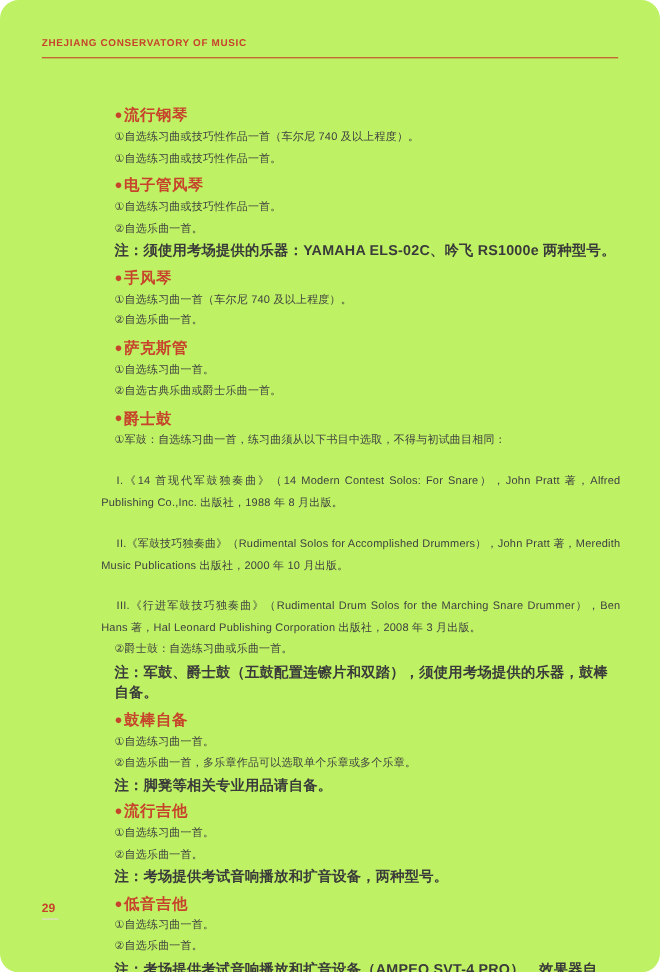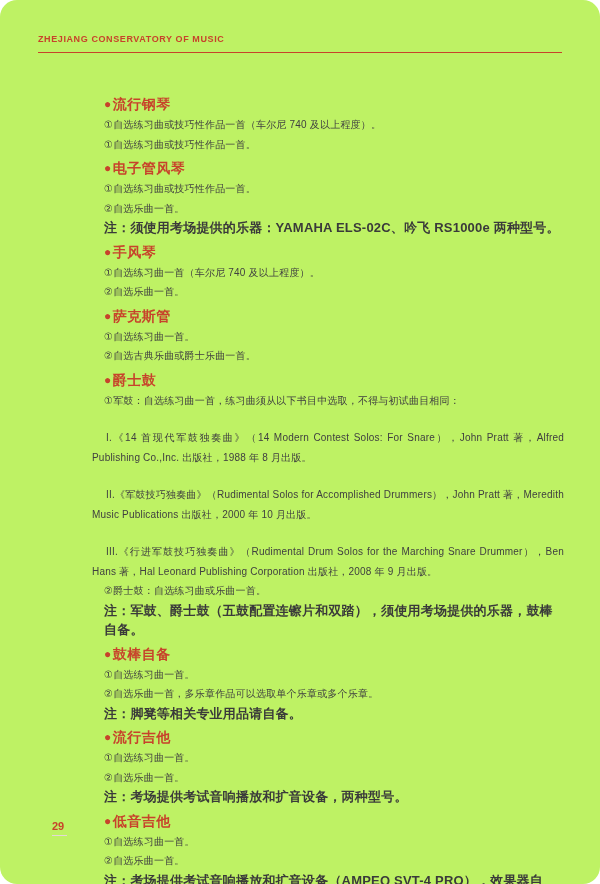--- a/index.html
+++ b/index.html
@@ -66,21 +66,21 @@
   }
   .ln.book {
     text-align: justify;
     text-indent: 14px;
     margin-top: 18px;
   }
 
   
   .page-number {
     position: absolute;
-    left: 52px; top: 820px;
+    left: 38px; top: 820px;
     font-size: 11px;
     font-weight: bold;
     color: #C7432B;
   }
   .page-number::after {
     content: "";
     display: block;
     width: 15px; height: 0;
     border-top: 1px solid #e3d9d6;
     margin-top: 3px;
@@ -115,21 +115,21 @@
       <div class="section">
         <div class="sec-title"><span class="bullet">●</span><span>萨克斯管</span></div>
         <div class="ln item">①自选练习曲一首。</div>
         <div class="ln item">②自选古典乐曲或爵士乐曲一首。</div>
       </div>
       <div class="section">
         <div class="sec-title"><span class="bullet">●</span><span>爵士鼓</span></div>
         <div class="ln item">①军鼓：自选练习曲一首，练习曲须从以下书目中选取，不得与初试曲目相同：</div>
         <div class="ln book">I.《14 首现代军鼓独奏曲》（14 Modern Contest Solos: For Snare），John Pratt 著，Alfred Publishing Co.,Inc. 出版社，1988 年 8 月出版。</div>
         <div class="ln book">II.《军鼓技巧独奏曲》（Rudimental Solos for Accomplished Drummers），John Pratt 著，Meredith Music Publications 出版社，2000 年 10 月出版。</div>
-        <div class="ln book">III.《行进军鼓技巧独奏曲》（Rudimental Drum Solos for the Marching Snare Drummer），Ben Hans 著，Hal Leonard Publishing Corporation 出版社，2008 年 9 月出版。</div>
+        <div class="ln book">III.《行进军鼓技巧独奏曲》（Rudimental Drum Solos for the Marching Snare Drummer），Ben Hans 著，Hal Leonard Publishing Corporation 出版社，2008 年 3 月出版。</div>
         <div class="ln item">②爵士鼓：自选练习曲或乐曲一首。</div>
         <div class="ln note">注：军鼓、爵士鼓（五鼓配置连镲片和双踏），须使用考场提供的乐器，鼓棒自备。</div>
       </div>
       <div class="section">
         <div class="sec-title"><span class="bullet">●</span><span>鼓棒自备</span></div>
         <div class="ln item">①自选练习曲一首。</div>
         <div class="ln item">②自选乐曲一首，多乐章作品可以选取单个乐章或多个乐章。</div>
         <div class="ln note">注：脚凳等相关专业用品请自备。</div>
       </div>
       <div class="section">

